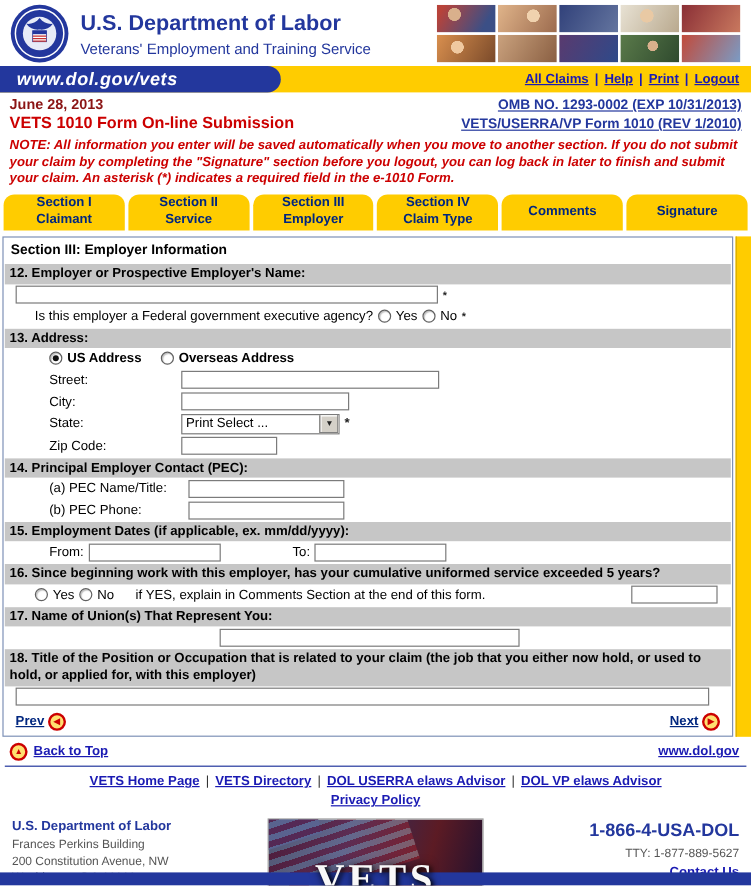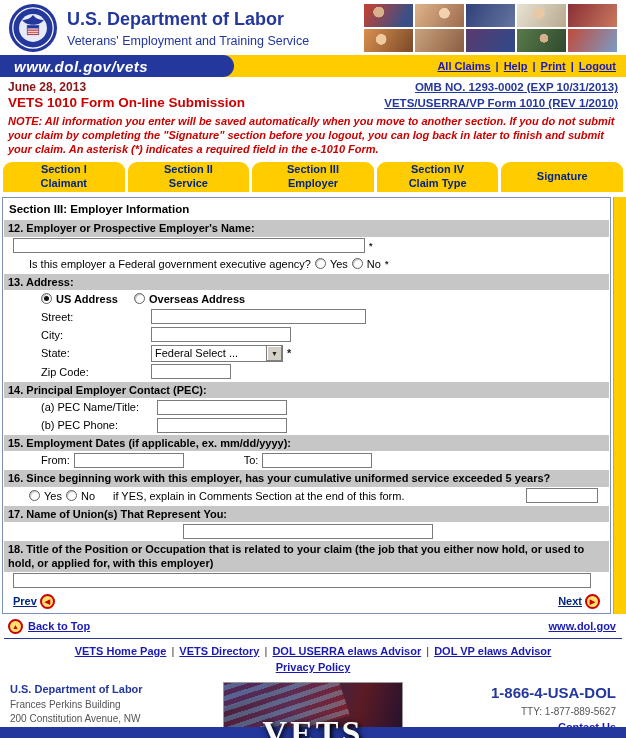--- a/index.html
+++ b/index.html
@@ -173,20 +173,23 @@
   </div>
   <div class="tab">
     <span>Section III</span>
     <span>Employer</span>
   </div>
   <div class="tab">
     <span>Section IV</span>
     <span>Claim Type</span>
   </div>
   <div class="tab">
+    <span>Comments</span>
+  </div>
+  <div class="tab">
     <span>Signature</span>
   </div>
 </div>
 
 <div class="form-wrap">
   <div class="form-box">
     <div class="section-heading">Section III: Employer Information</div>
 
     <div class="qbar">12. Employer or Prospective Employer's Name:</div>
     <div class="row indent1">
@@ -213,21 +216,21 @@
       <span class="lbl flabel">Street:</span>
       <input class="tb w215" type="text" value="" style="">
     </div>
     <div class="row indent3">
       <span class="lbl flabel">City:</span>
       <input class="tb w140" type="text" value="" style="">
     </div>
     <div class="row indent3">
       <span class="lbl flabel">State:</span>
       <div class="select">
-        <span class="sel-text">Federal Select ...</span>
+        <span class="sel-text">Print Select ...</span>
         <span class="sel-arrow">▼</span>
       </div>
       <span class="req">*</span>
     </div>
     <div class="row indent3">
       <span class="lbl flabel">Zip Code:</span>
       <input class="tb w80" type="text" value="" style="">
     </div>
 
     <div class="qbar">14. Principal Employer Contact (PEC):</div>

